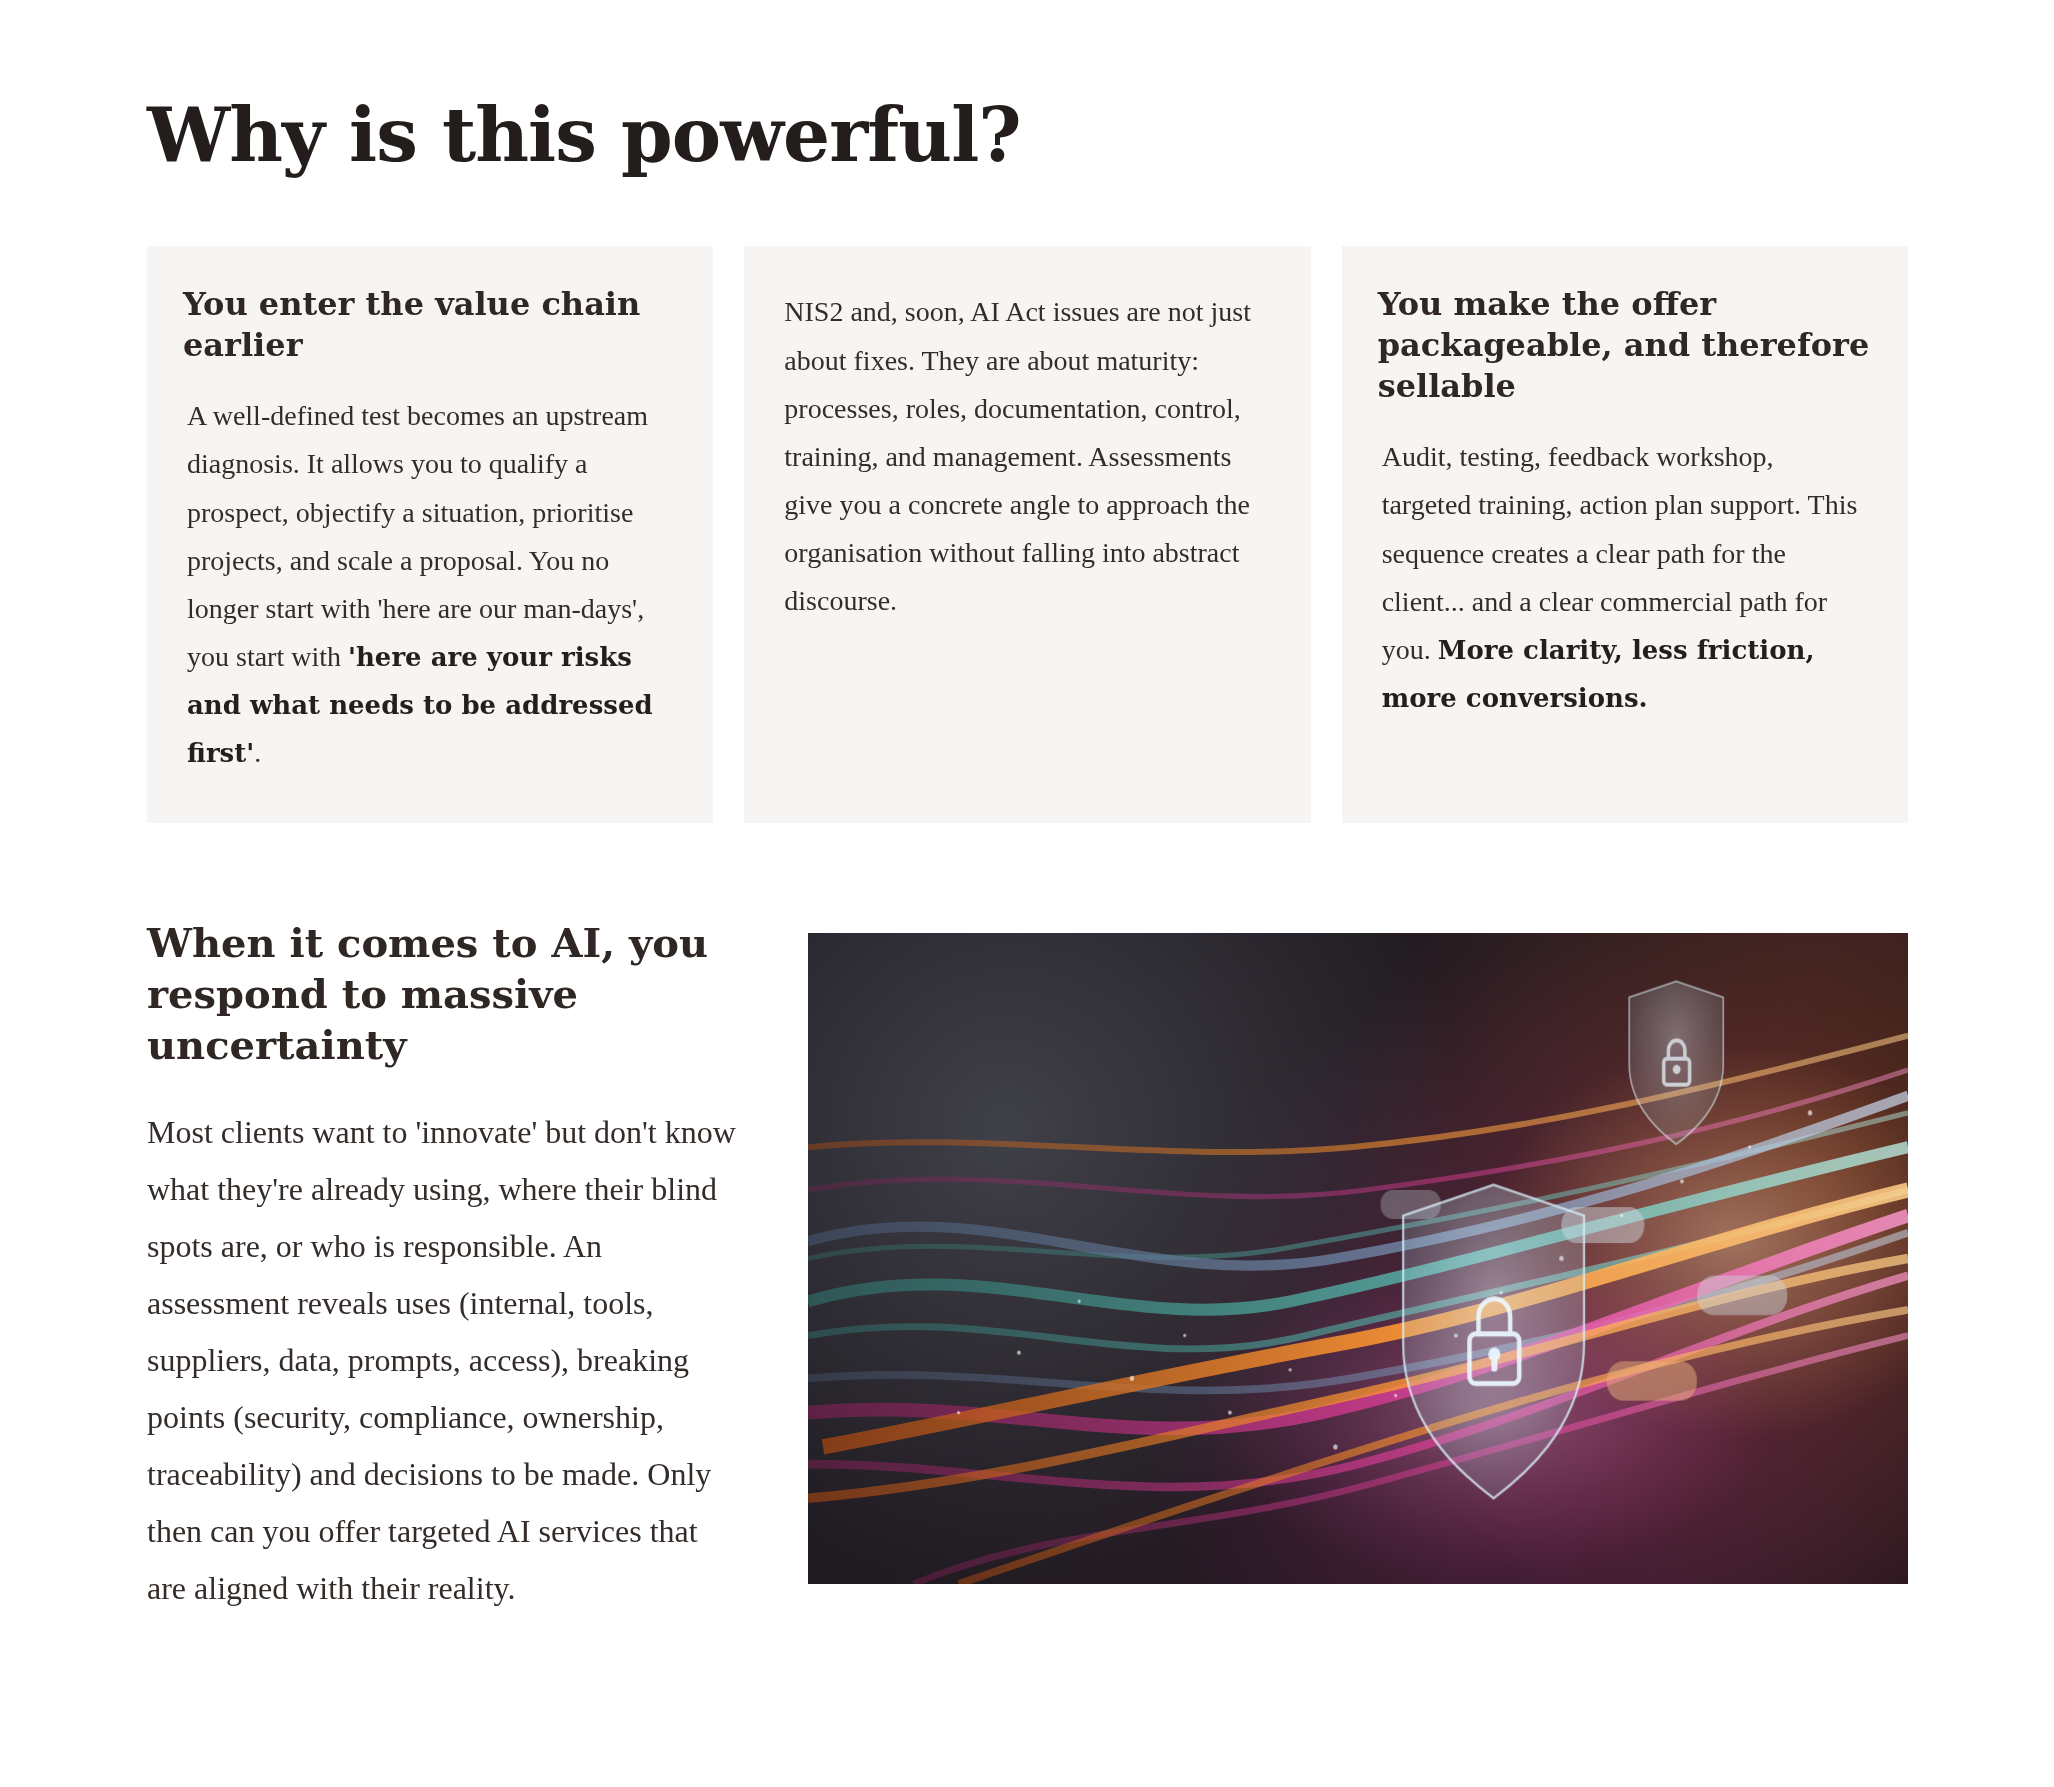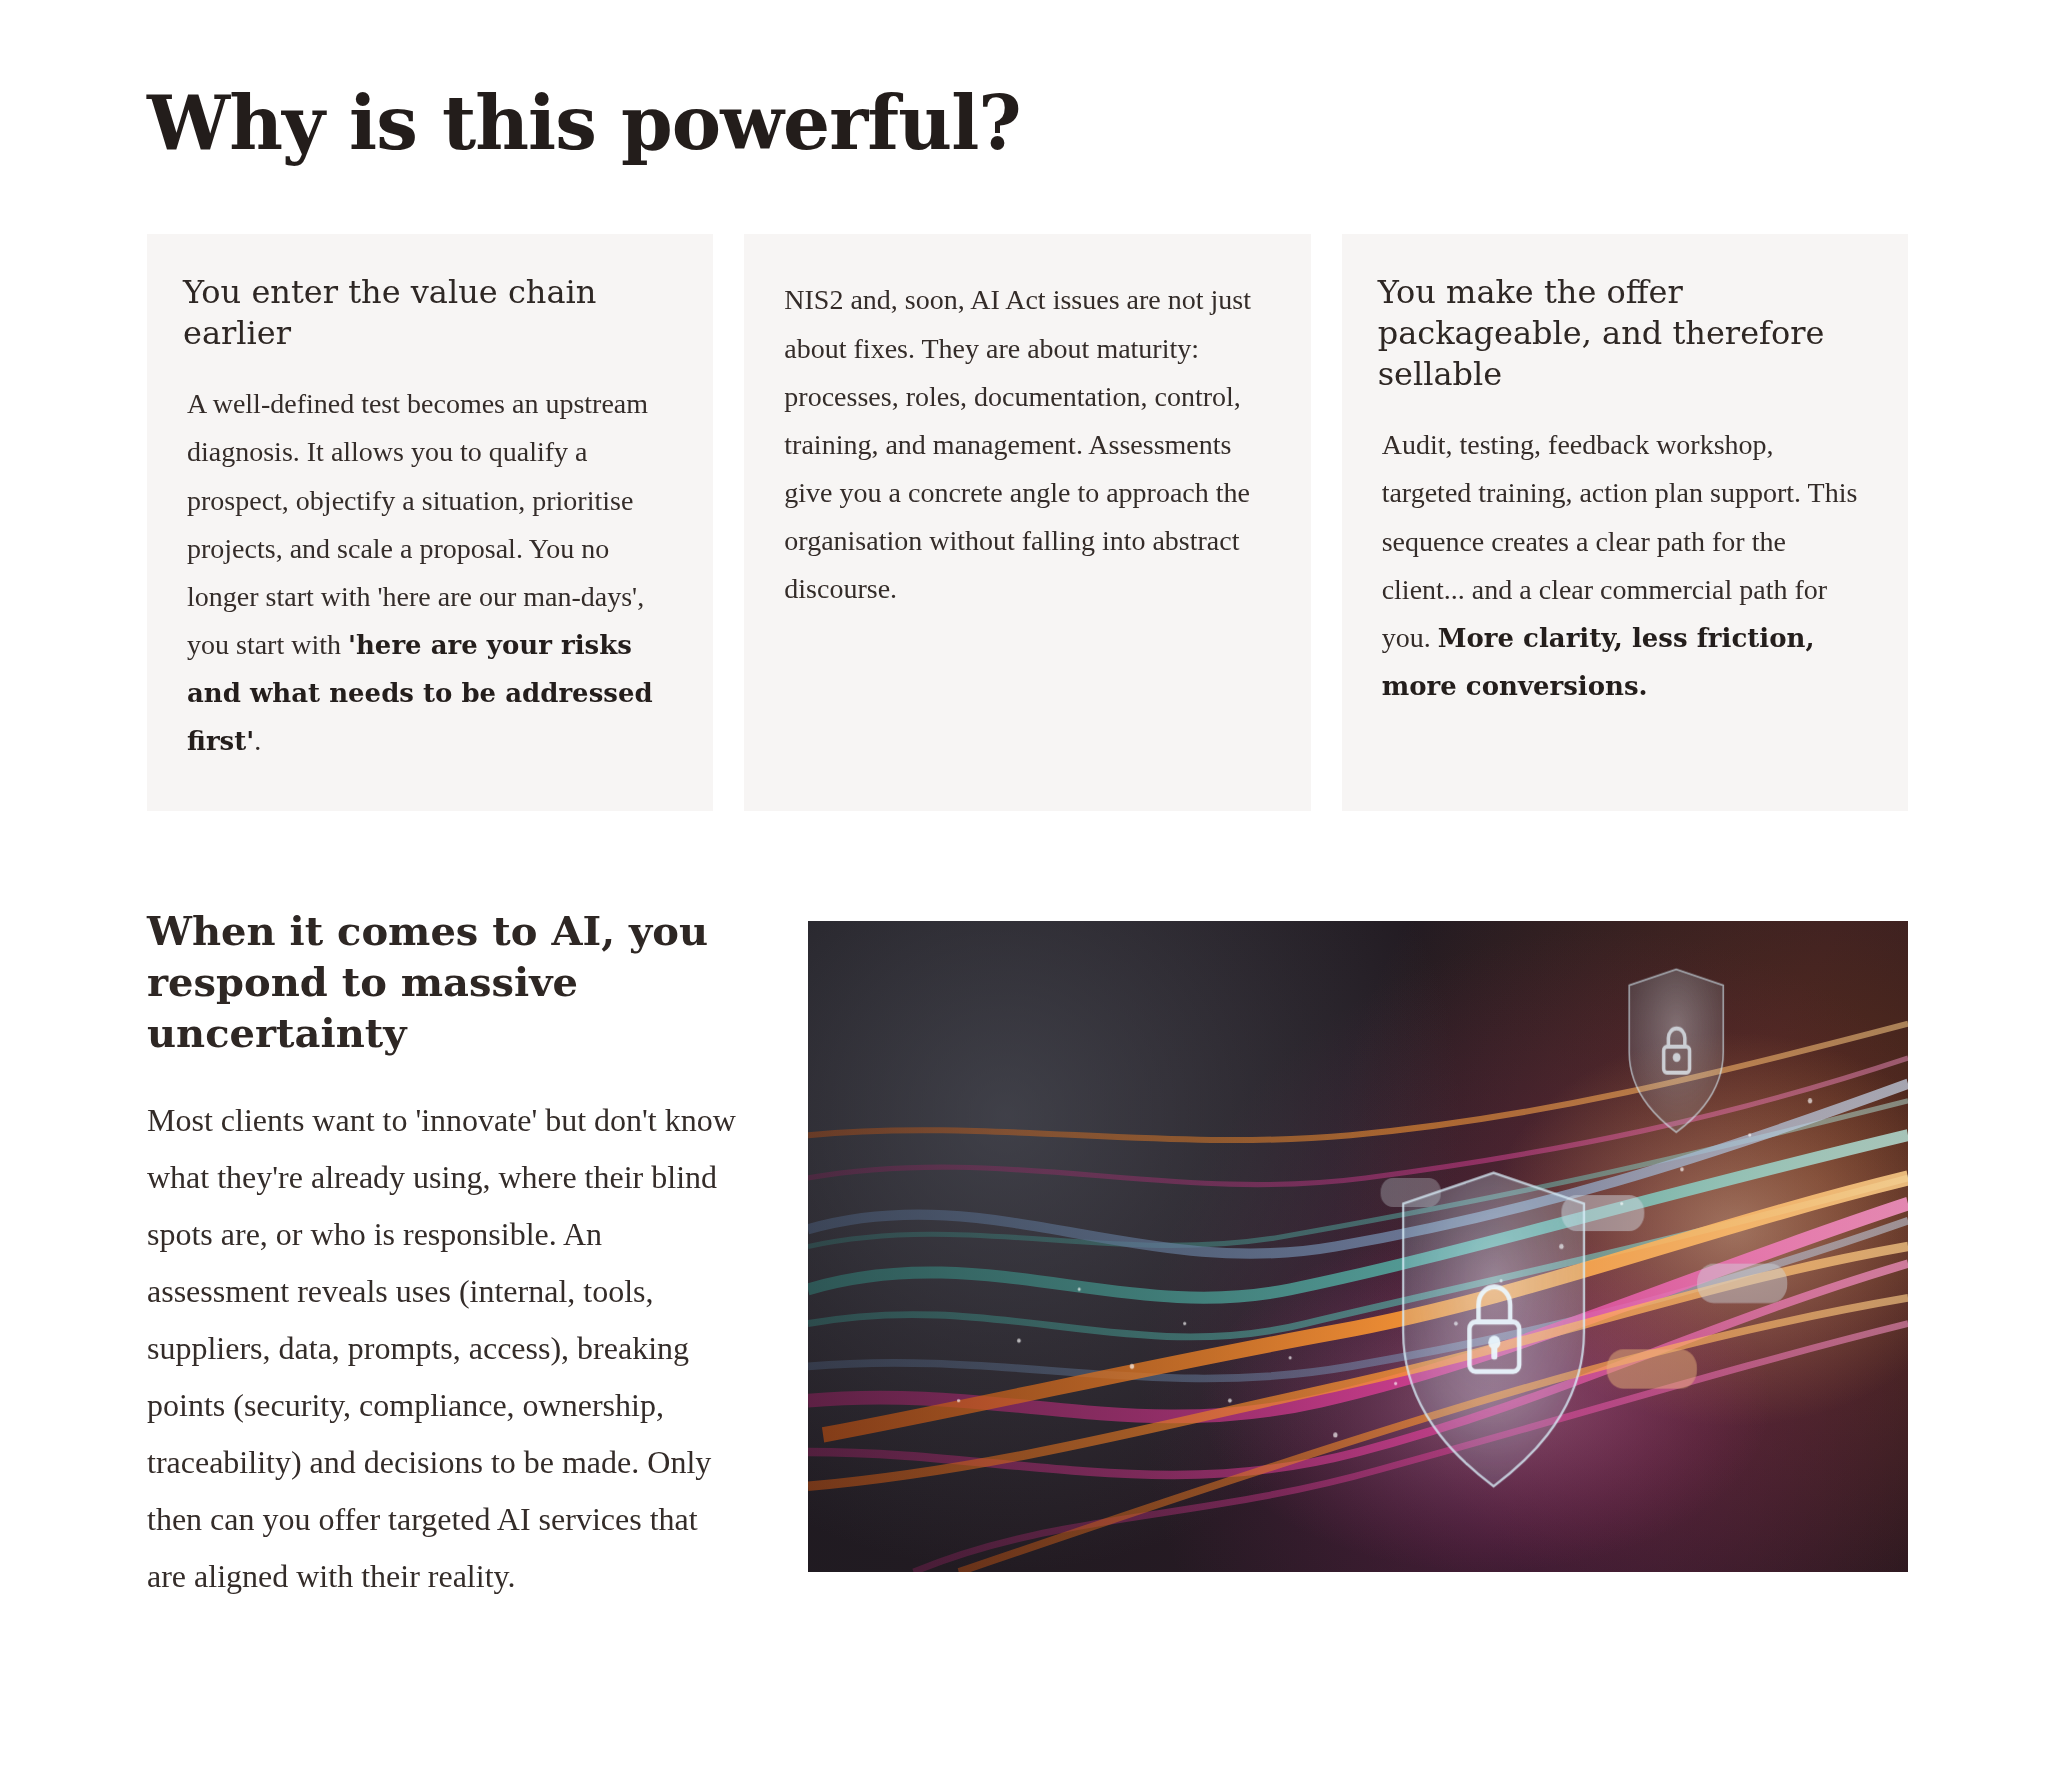--- a/index.html
+++ b/index.html
@@ -12,21 +12,21 @@
     height: 1787px;
     font-family: "Liberation Serif", serif;
     color: #2b2523;
     overflow: hidden;
   }
   .page {
     position: relative;
     width: 2055px;
     height: 1787px;
     box-sizing: border-box;
-    padding: 4px 147px;
+    padding: 16px 147px;
   }
   .page-title {
     font-family: "DejaVu Serif", serif;
     font-size: 74px;
     font-weight: 700;
     letter-spacing: -0.9px;
     color: #231d1b;
     margin: 0;
     padding-top: 79px;
     line-height: 1.1;
@@ -39,21 +39,21 @@
   .card {
     flex: 1 1 0;
     background: #f7f5f4;
     box-sizing: border-box;
     padding: 38px 36px 41px 36px;
     min-height: 479px;
   }
   .card-title {
     font-family: "DejaVu Serif", serif;
     font-size: 32px;
-    font-weight: 400;
+    font-weight: 700;
     line-height: 1.28;
     color: #2e2724;
     margin: 0 0 26px 0;
   }
   .card-body {
     font-family: "Liberation Serif", serif;
     font-size: 28px;
     line-height: 1.72;
     color: #342c29;
     margin: 4px;

